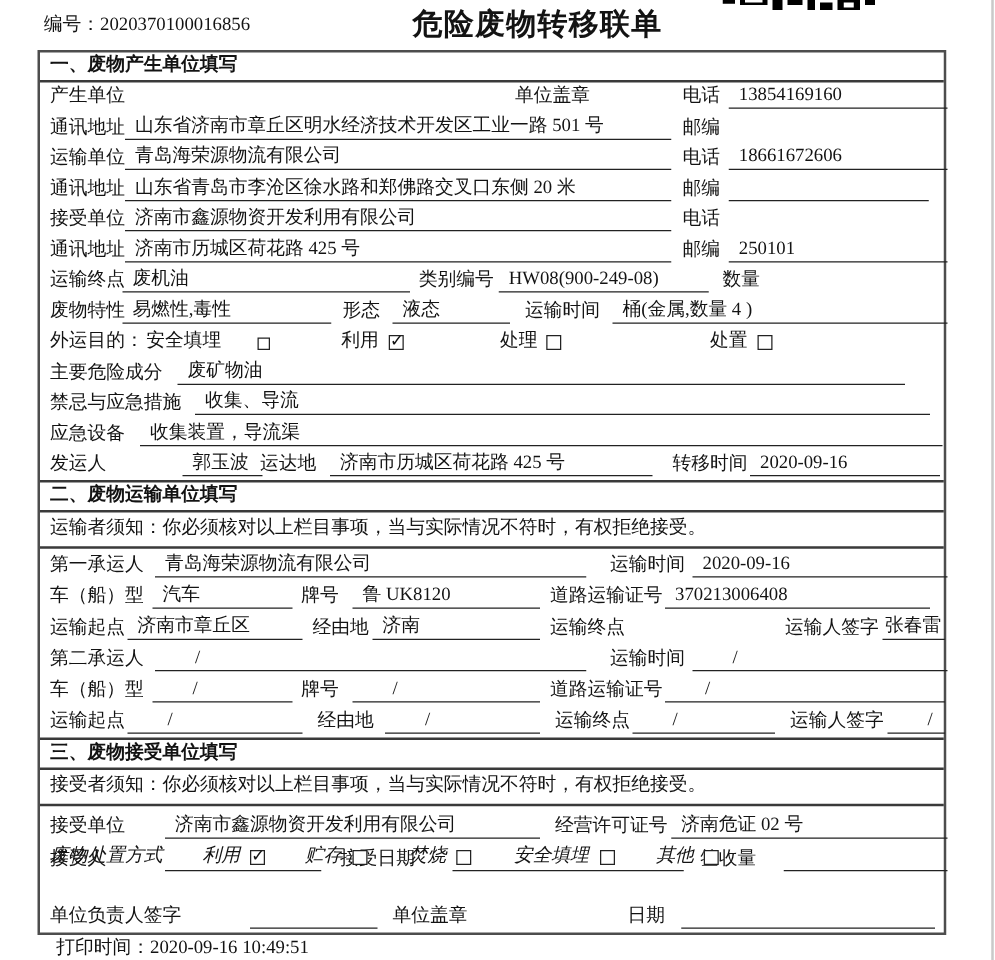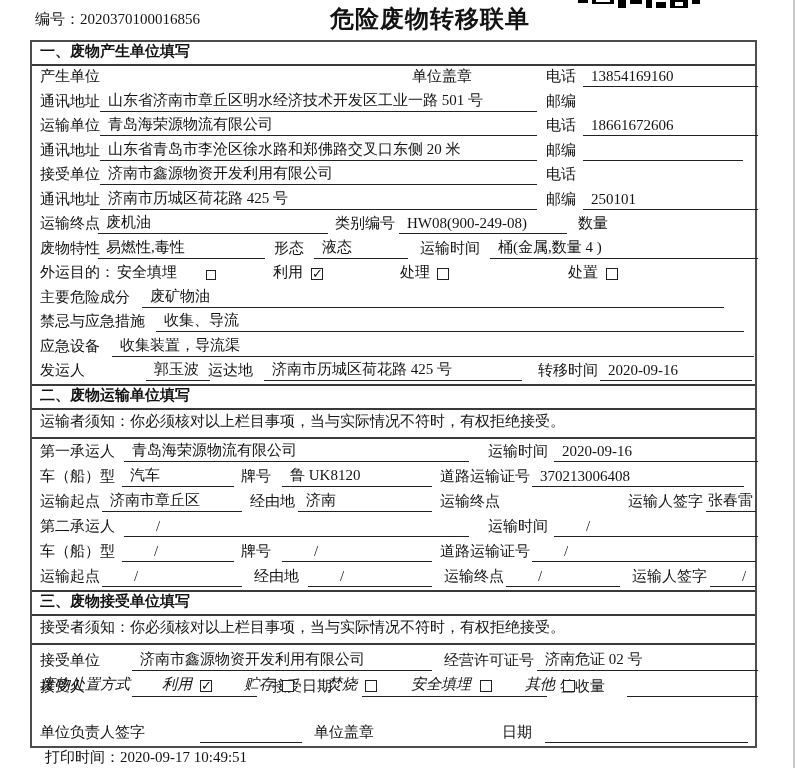--- a/index.html
+++ b/index.html
@@ -288,13 +288,13 @@
   <div class="row" style="top:682px;height:22px;">
     <span class="lbl" style="left:8px;">单位负责人签字</span>
     <span class="val" style="left:168px;width:102px;"></span>
     <span class="lbl" style="left:282px;">单位盖章</span>
     <span class="lbl" style="left:470px;">日期</span>
     <span class="val" style="left:513px;width:203px;"></span>
   </div>
 
 </div>
 
-<div class="print-time"><span>打印时间：</span><span>2020-09-17 10:49:51</span></div>
+<div class="print-time"><span>打印时间：</span><span>2020-09-16 10:49:51</span></div>
 
 </body></html>

